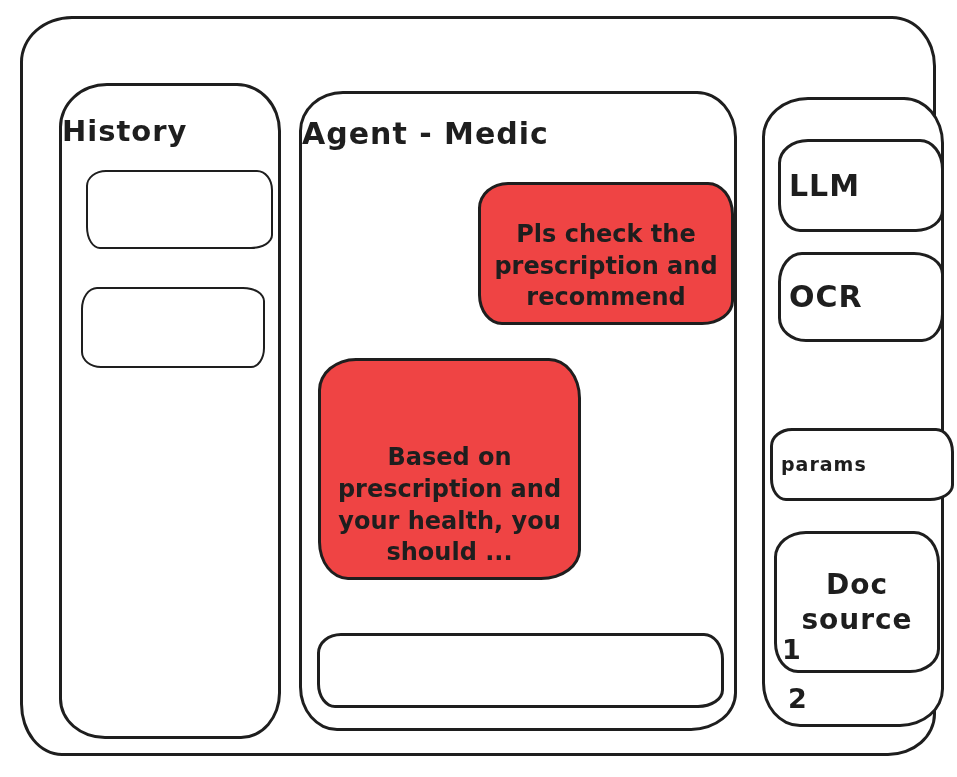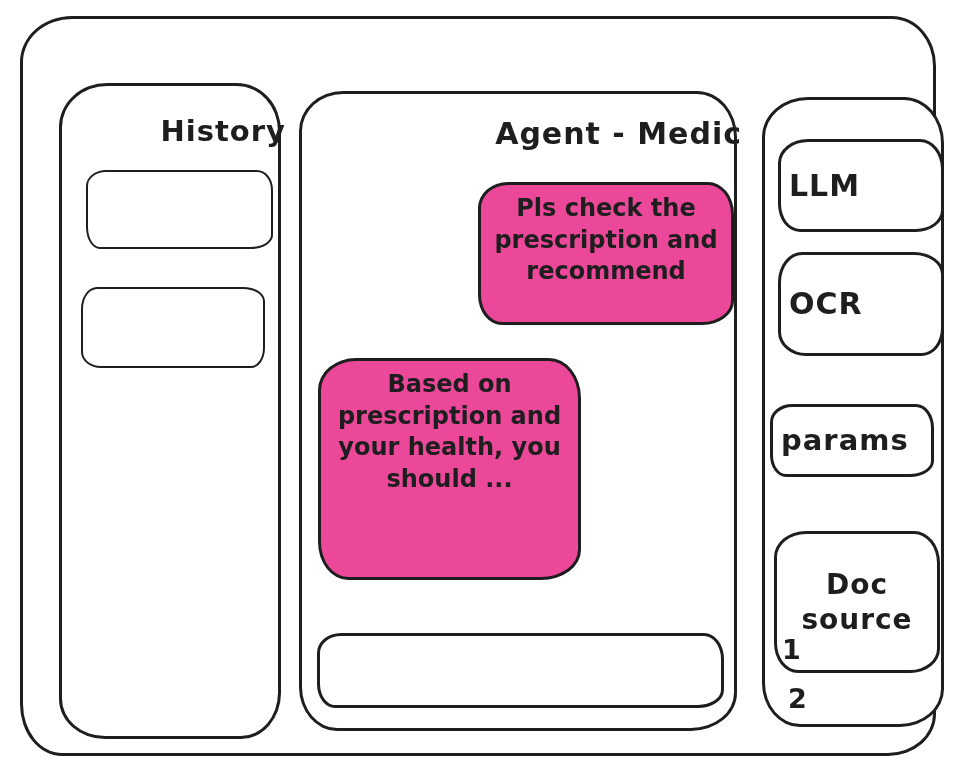--- a/index.html
+++ b/index.html
@@ -28,25 +28,24 @@
     border-radius: 52px 44px 48px 42px / 46px 50px 42px 52px;
   }
   
   .history-panel {
     left: 36px; top: 64px; width: 222px; height: 656px;
     border-radius: 48px 44px 40px 46px / 44px 48px 46px 40px;
   }
   .panel-title {
     position: absolute;
     width: 100%;
-    text-align: right;
+    text-align: left;
     font-size: 29px;
     font-weight: 600;
     letter-spacing: 1px;
-    padding-left: 8px;
   }
   .history-title { top: 28px; }
   .history-item {
     position: absolute;
     border: 2.8px solid #1e1e1e;
     background: #ffffff;
     box-sizing: border-box;
   }
   .history-item-1 {
     left: 24px; top: 84px; width: 187px; height: 79px;
@@ -59,24 +58,24 @@
   
   .chat-panel {
     left: 276px; top: 72px; width: 438px; height: 640px;
     border-radius: 44px 40px 46px 38px / 40px 46px 38px 44px;
     text-decoration: underline;
   }
   .chat-title { top: 22px; font-size: 30px; }
   .bubble {
     position: absolute;
     border: 3px solid #1e1e1e;
-    background: #ec4899;
+    background: #ef4444;
     box-sizing: border-box;
     display: flex;
-    align-items: flex-start;
+    align-items: flex-end;
     justify-content: center;
     text-align: center;
     font-size: 24px;
     font-weight: 600;
     line-height: 1.32;
     padding: 8px 4px;
   }
   .user-bubble {
     left: 176px; top: 88px; width: 256px; height: 143px;
     border-radius: 30px 26px 32px 24px / 26px 32px 24px 30px;
@@ -117,27 +116,27 @@
     letter-spacing: 1px;
     line-height: 1.25;
     cursor: pointer;
     padding: 13px 8px;
   }
   .btn-llm {
     left: 13px; top: 39px; width: 166px; height: 93px;
     border-radius: 30px 24px 28px 22px / 24px 30px 22px 28px;
   }
   .btn-ocr {
-    left: 13px; top: 152px; width: 166px; height: 104px;
+    left: 13px; top: 152px; width: 166px; height: 90px;
     border-radius: 24px 30px 22px 28px / 30px 22px 28px 24px;
   }
   .btn-params {
-    left: 5px; top: 304px; width: 164px; height: 73px;
+    left: 5px; top: 328px; width: 184px; height: 73px;
     border-radius: 22px 18px 24px 16px / 18px 24px 16px 22px;
-    font-size: 29px;
+    font-size: 19px;
   }
   .btn-doc-source {
     left: 9px; top: 431px; width: 166px; height: 142px;
     border-radius: 32px 26px 30px 24px / 26px 32px 24px 30px;
     font-size: 28px;
   }
   .doc-list {
     position: absolute;
     left: 17px; top: 536px;
   }

